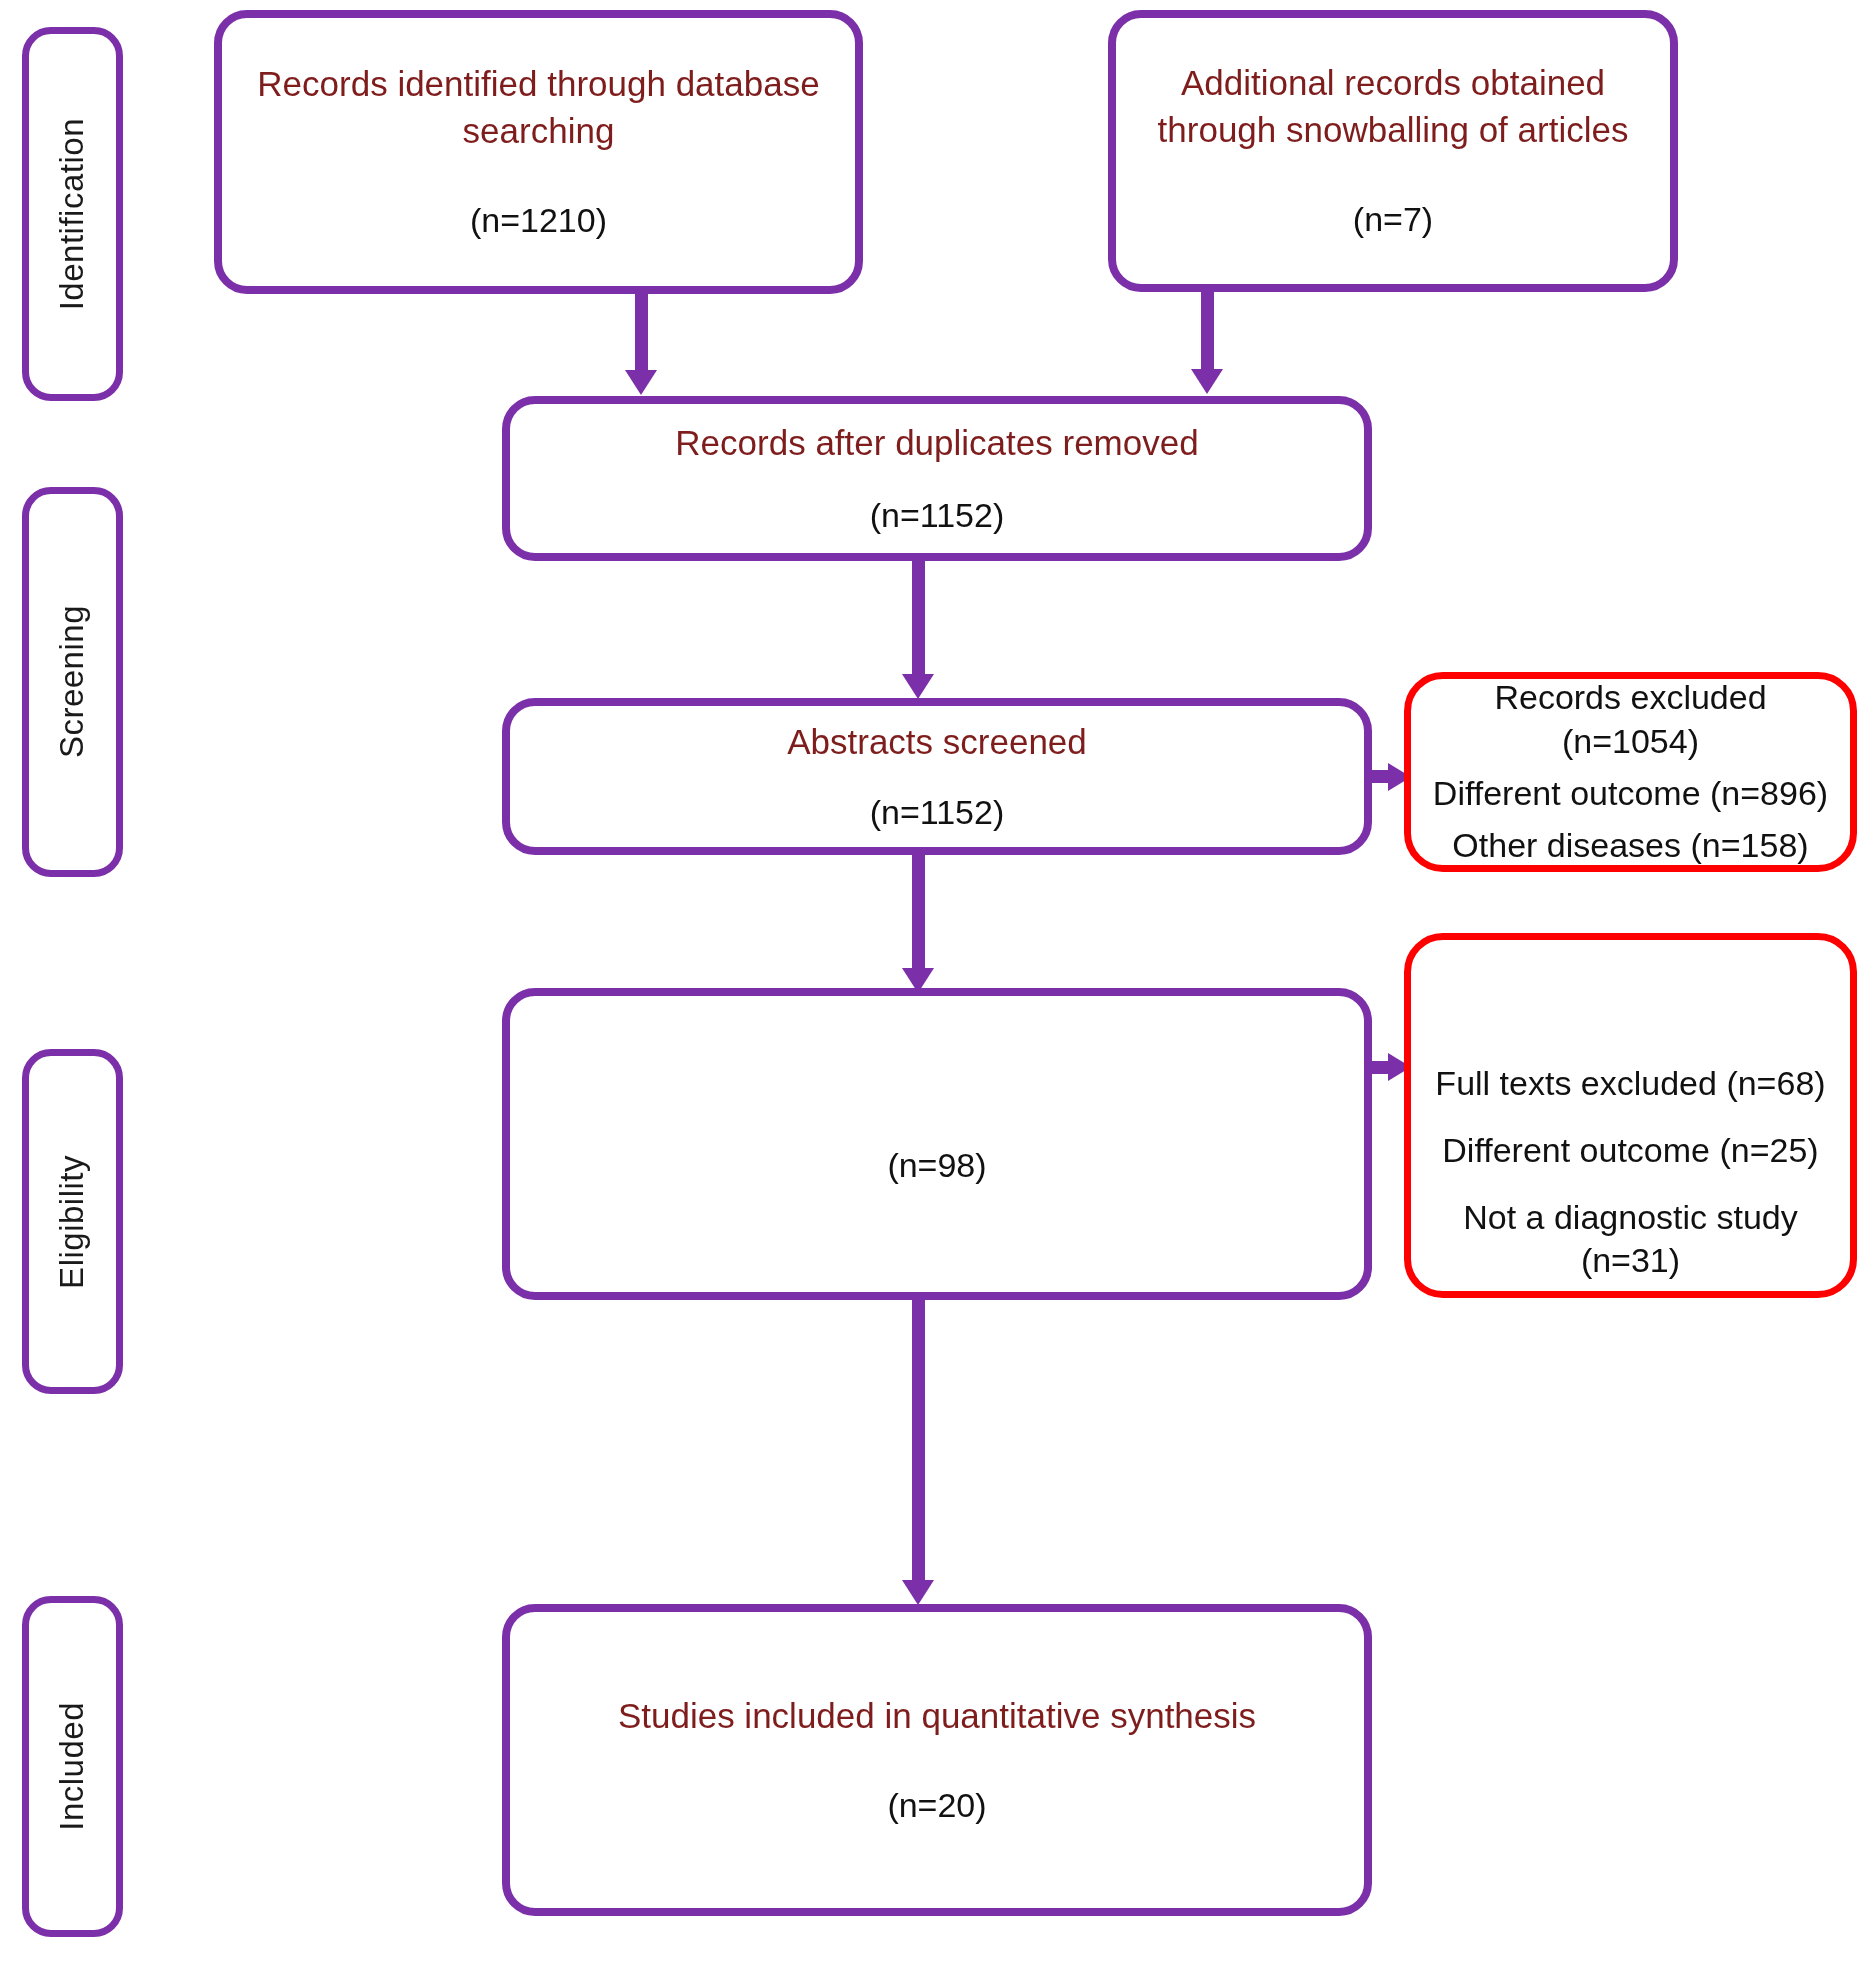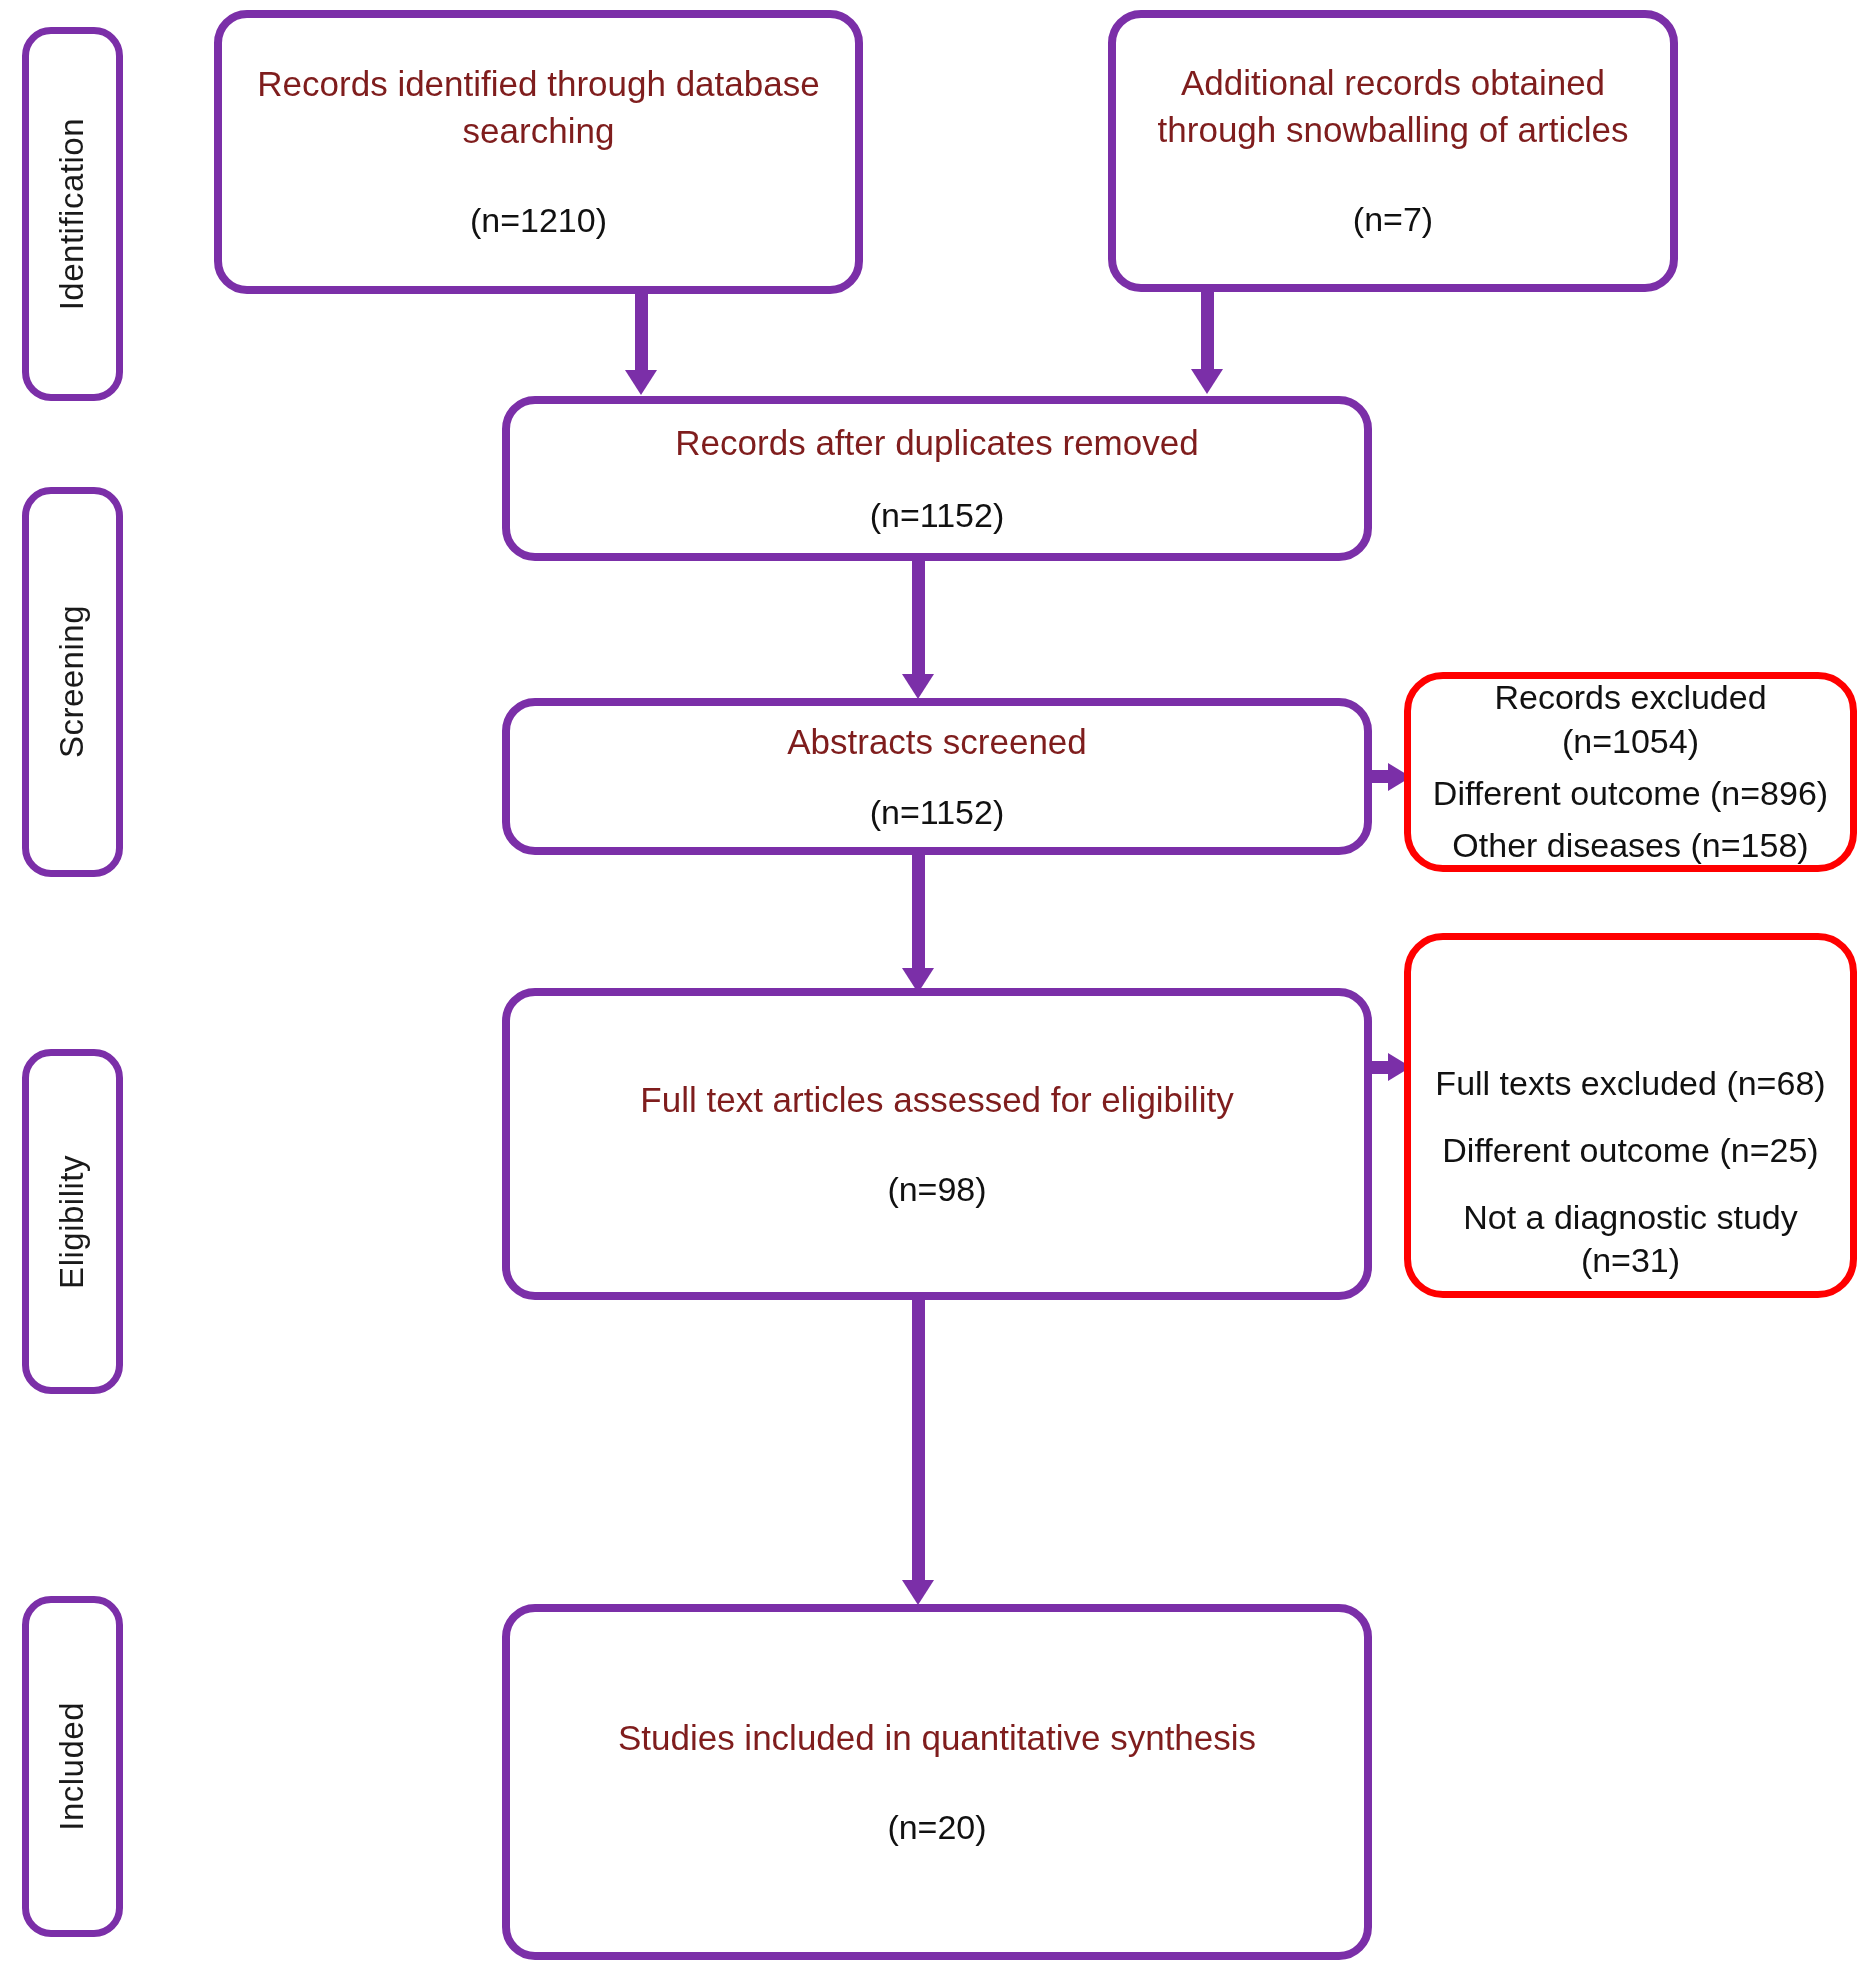--- a/index.html
+++ b/index.html
@@ -167,21 +167,20 @@
       <div class="excl-line">Records excluded (n=1054)</div>
       <div class="excl-line">Different outcome (n=896)</div>
       <div class="excl-line">Other diseases (n=158)</div>
     </div>
   </div>
 
   <div class="vline" style="left:912px; top:855px; height:118px;"></div>
   <div class="arrow-down" style="left:902px; top:968px;"></div>
 
   <div class="box" style="left:502px; top:988px; width:870px; height:312px;">
-    <div class="box-title">Full text articles assessed for eligibility</div>
     <div class="box-count">(n=98)</div>
   </div>
 
   <div class="hline" style="left:1370px; top:1061px; width:21.6px;"></div>
   <div class="arrow-right" style="left:1388px; top:1053px;"></div>
 
   <div class="box red" style="left:1404px; top:933px; width:453px; height:365px;justify-content:flex-end;">
     <div class="excl-list loose">
       <div class="excl-line">Full texts excluded (n=68)</div>
       <div class="excl-line">Different outcome (n=25)</div>
@@ -189,19 +188,19 @@
         <span>Not a diagnostic study</span>
         <br>
         <span>(n=31)</span>
       </div>
     </div>
   </div>
 
   <div class="vline" style="left:912px; top:1300px; height:284px;"></div>
   <div class="arrow-down" style="left:902px; top:1580px;"></div>
 
-  <div class="box" style="left:502px; top:1604px; width:870px; height:356px;">
+  <div class="box" style="left:502px; top:1604px; width:870px; height:312px;">
     <div class="box-title">Studies included in quantitative synthesis</div>
     <div class="box-count">(n=20)</div>
   </div>
 
 </div>
 
 
 </body></html>

